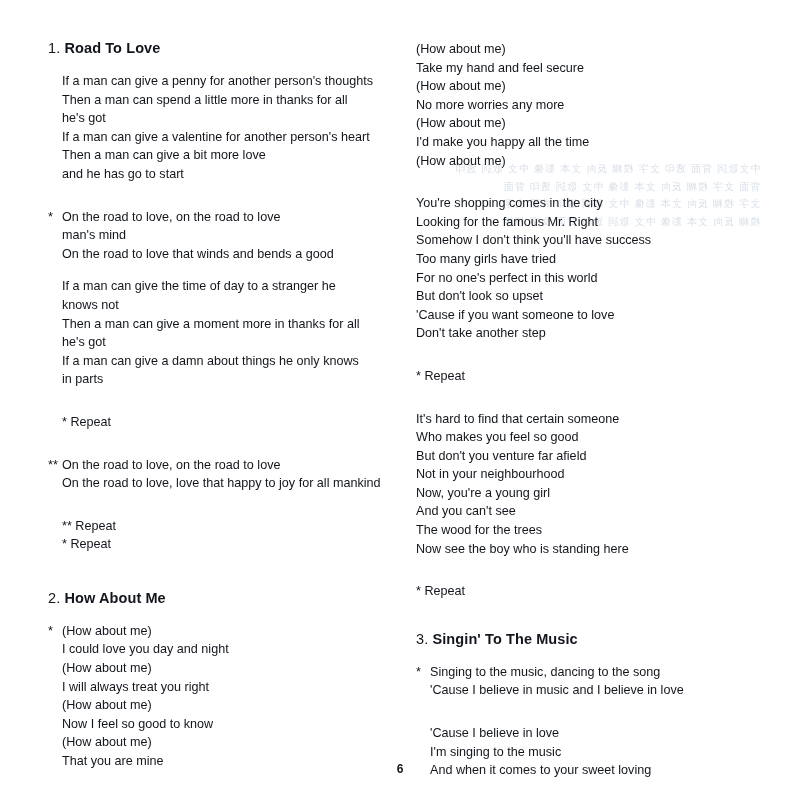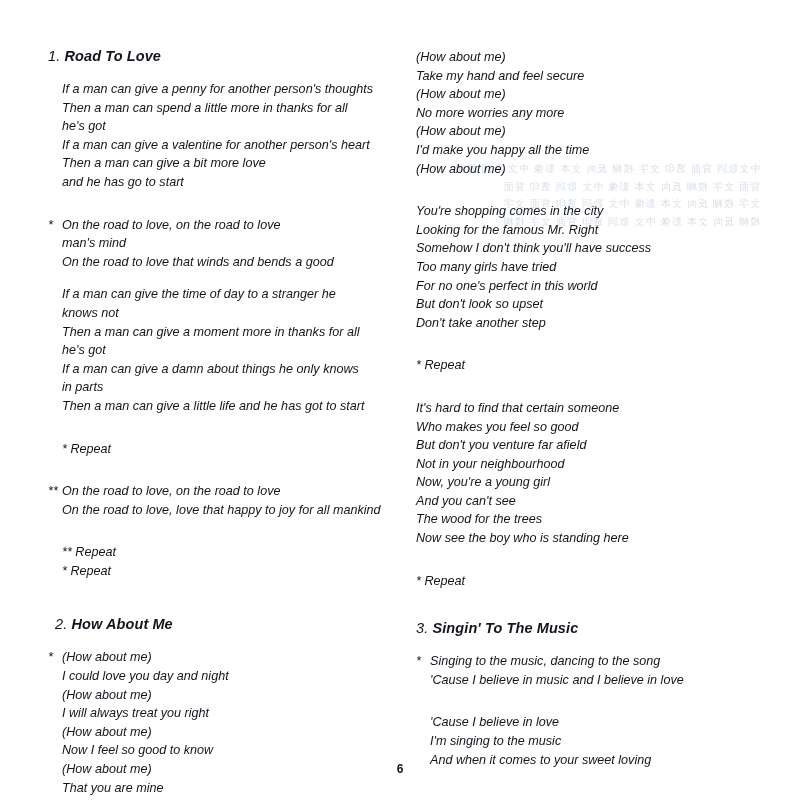--- a/index.html
+++ b/index.html
@@ -34,24 +34,23 @@
     font-size: 10px;
     line-height: 17.5px;
     letter-spacing: 1px;
     white-space: pre-wrap;
     transform: scaleX(-1);
     pointer-events: none;
     font-family: "DejaVu Sans", sans-serif;
   }
   .cols {
     position: absolute;
-    left: 0; top: 8px;
+    left: 0; top: 0;
     width: 800px;
     height: 664px;
-    font-style: italic;
   }
   .col {
     position: absolute;
     top: 40px;
   }
   .col-left { left: 48px; width: 352px; }
   .col-right { left: 416px; width: 348px; }
 
   .song-title {
     font-size: 14.5px;
@@ -88,21 +87,21 @@
   .page-number {
     position: absolute;
     left: 0;
     top: 762px;
     width: 800px;
     text-align: center;
     font-size: 12px;
     font-weight: bold;
   }
 
-  .title2-wrap { margin-top: 36px; margin-left: 7px; }
+  .title2-wrap { margin-top: 36px; }
   .title3-wrap { margin-top: 30px; }
 </style>
 </head>
 <body>
 
 <div class="page">
 
   <div class="bleed">中文歌詞 背面 透印 文字 模糊 反向 文本 影像 中文 歌詞 透印
 背面 文字 模糊 反向 文本 影像 中文 歌詞 透印 背面
 文字 模糊 反向 文本 影像 中文 歌詞 透印 背面 文字
@@ -140,21 +139,20 @@
       </div>
 
       <div class="block">
         <div class="indent">
           <div class="line">If a man can give the time of day to a stranger he</div>
           <div class="line">knows not</div>
           <div class="line">Then a man can give a moment more in thanks for all</div>
           <div class="line">he's got</div>
           <div class="line">If a man can give a damn about things he only knows</div>
           <div class="line">in parts</div>
-          <div class="line">Then a man can give a little life and he has got to start</div>
         </div>
       </div>
 
       <div class="spacer-sm"></div>
 
       <div class="block">
         <div class="indent">
           <div class="line">* Repeat</div>
         </div>
       </div>
@@ -215,20 +213,21 @@
 
       <div class="spacer-sm"></div>
 
       <div class="block">
         <div class="line">You're shopping comes in the city</div>
         <div class="line">Looking for the famous Mr. Right</div>
         <div class="line">Somehow I don't think you'll have success</div>
         <div class="line">Too many girls have tried</div>
         <div class="line">For no one's perfect in this world</div>
         <div class="line">But don't look so upset</div>
+        <div class="line">'Cause if you want someone to love</div>
         <div class="line">Don't take another step</div>
       </div>
 
       <div class="spacer-sm"></div>
 
       <div class="block">
         <div class="line">* Repeat</div>
       </div>
 
       <div class="spacer-sm"></div>

